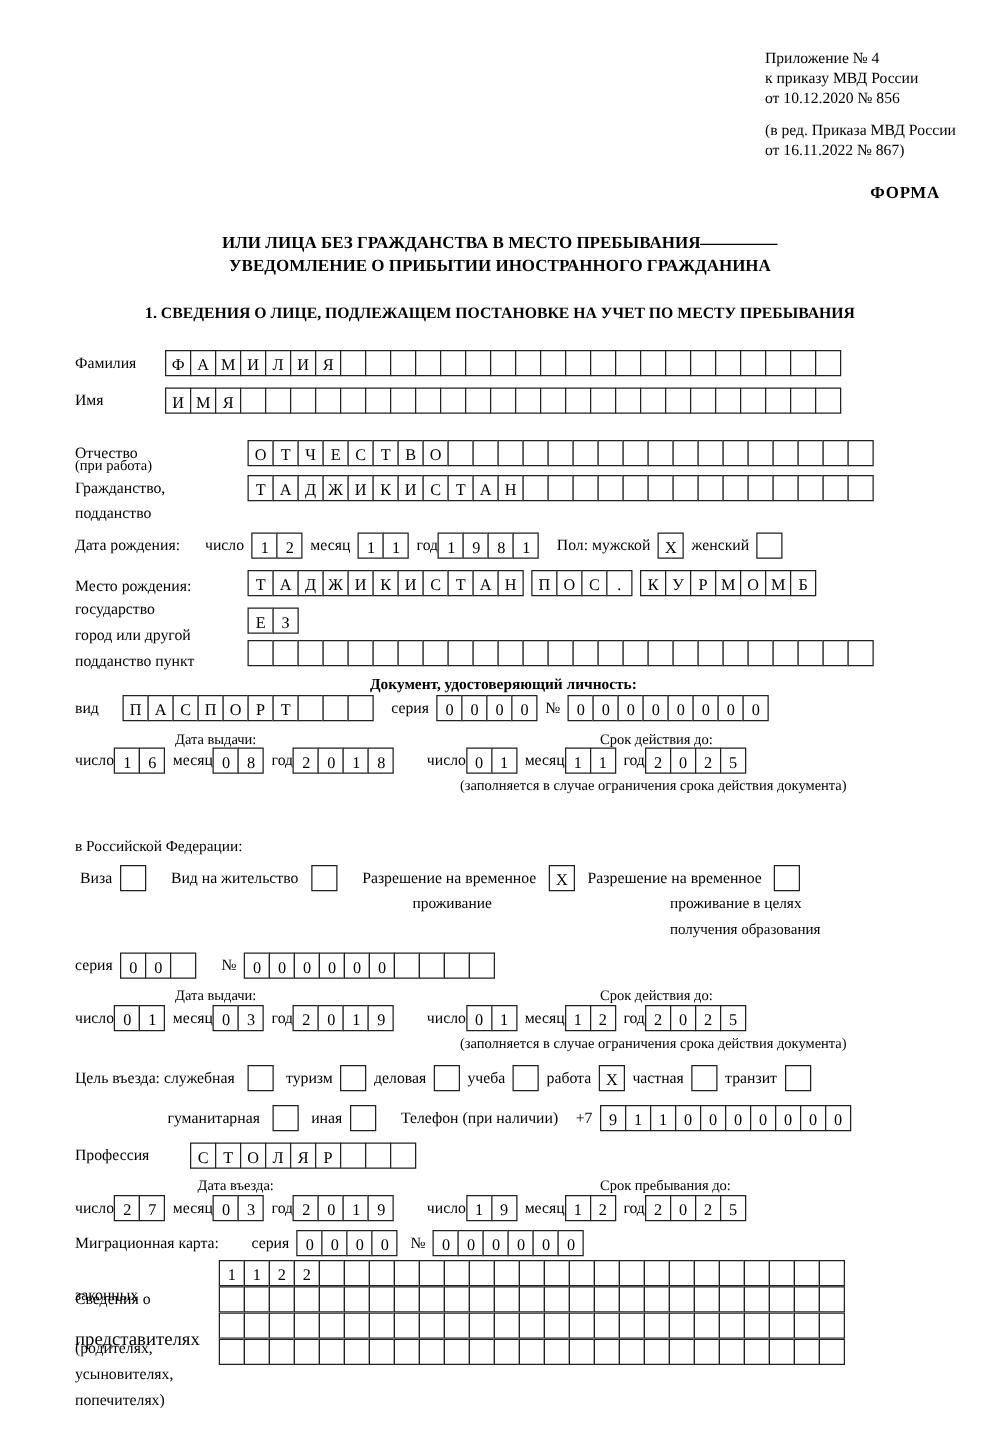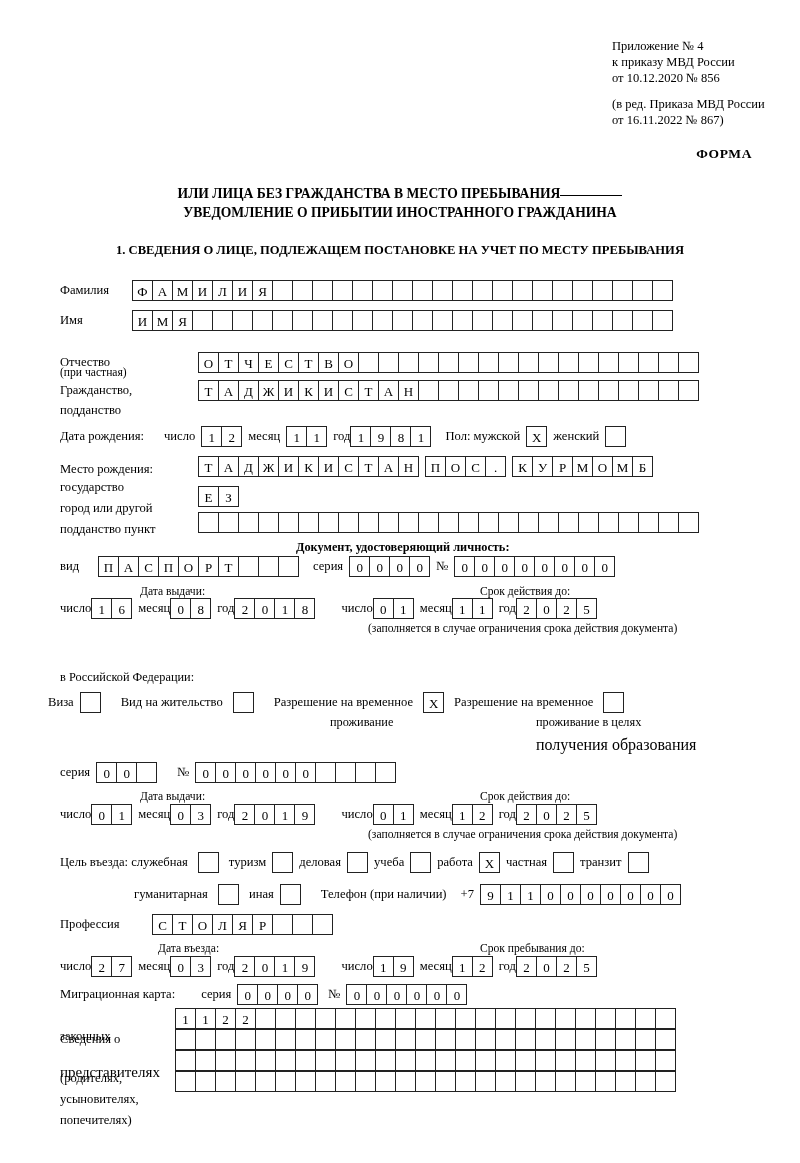--- a/index.html
+++ b/index.html
@@ -219,21 +219,21 @@
         <span class="bx"></span>
         <span class="bx"></span>
         <span class="bx"></span>
         <span class="bx"></span>
         <span class="bx"></span>
         <span class="bx"></span>
         <span class="bx"></span>
         <span class="bx"></span>
       </span>
   </div>
-  <div class="note" style="top:366px; left:60px;">(при частная)</div>
+  <div class="note" style="top:366px; left:60px;">(при работа)</div>
 
   <div class="row" style="top:380px; left:60px;">
     <span class="lbl" style="width:138px;">Гражданство,</span>
     <span class="boxes">
         <span class="bx">Т</span>
         <span class="bx">А</span>
         <span class="bx">Д</span>
         <span class="bx">Ж</span>
         <span class="bx">И</span>
         <span class="bx">К</span>
@@ -448,40 +448,40 @@
         <span class="bx">0</span>
         <span class="bx">2</span>
         <span class="bx">5</span>
       </span>
   </div>
 
   <div class="note" style="top:622px; left:368px;">(заполняется в случае ограничения срока действия документа)</div>
 
   <div class="note" style="top:670px; left:60px; font-size:12.3px;">в Российской Федерации:</div>
 
-  <div class="row" style="top:692px; left:48px;">
+  <div class="row" style="top:692px; left:64px;">
     <span class="lbl">Виза</span>
     <span class="sp6"></span>
     <span class="sq"></span>
     <span class="sp20"></span>
     <span class="lbl">Вид на жительство</span>
     <span class="sp10"></span>
     <span class="sq"></span>
     <span class="sp20"></span>
     <span class="lbl">Разрешение на временное</span>
     <span class="sp10"></span>
     <span class="sq">Х</span>
     <span class="sp10"></span>
     <span class="lbl">Разрешение на временное</span>
     <span class="sp10"></span>
     <span class="sq"></span>
   </div>
   <div class="note" style="top:715px; left:330px; font-size:12.3px;">проживание</div>
   <div class="note" style="top:715px; left:536px; font-size:12.3px;">проживание в целях</div>
-  <div class="note" style="top:736px; left:536px; font-size:16px;">получения образования</div>
+  <div class="note" style="top:736px; left:536px; font-size:12px;">получения образования</div>
 
   <div class="row" style="top:762px; left:60px;">
     <span class="lbl">серия</span>
     <span class="sp6"></span>
     <span class="boxes">
         <span class="bx">0</span>
         <span class="bx">0</span>
         <span class="bx"></span>
       </span>
     <span class="sp20"></span>

